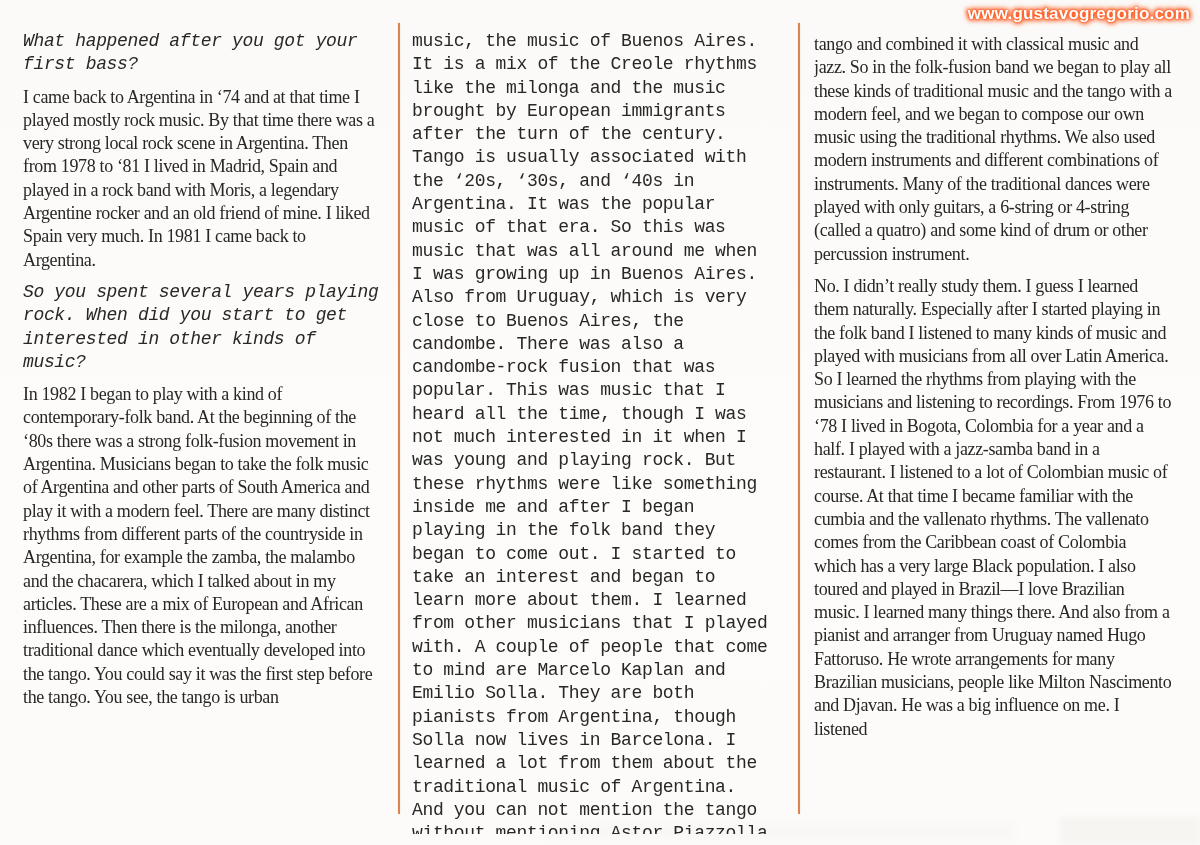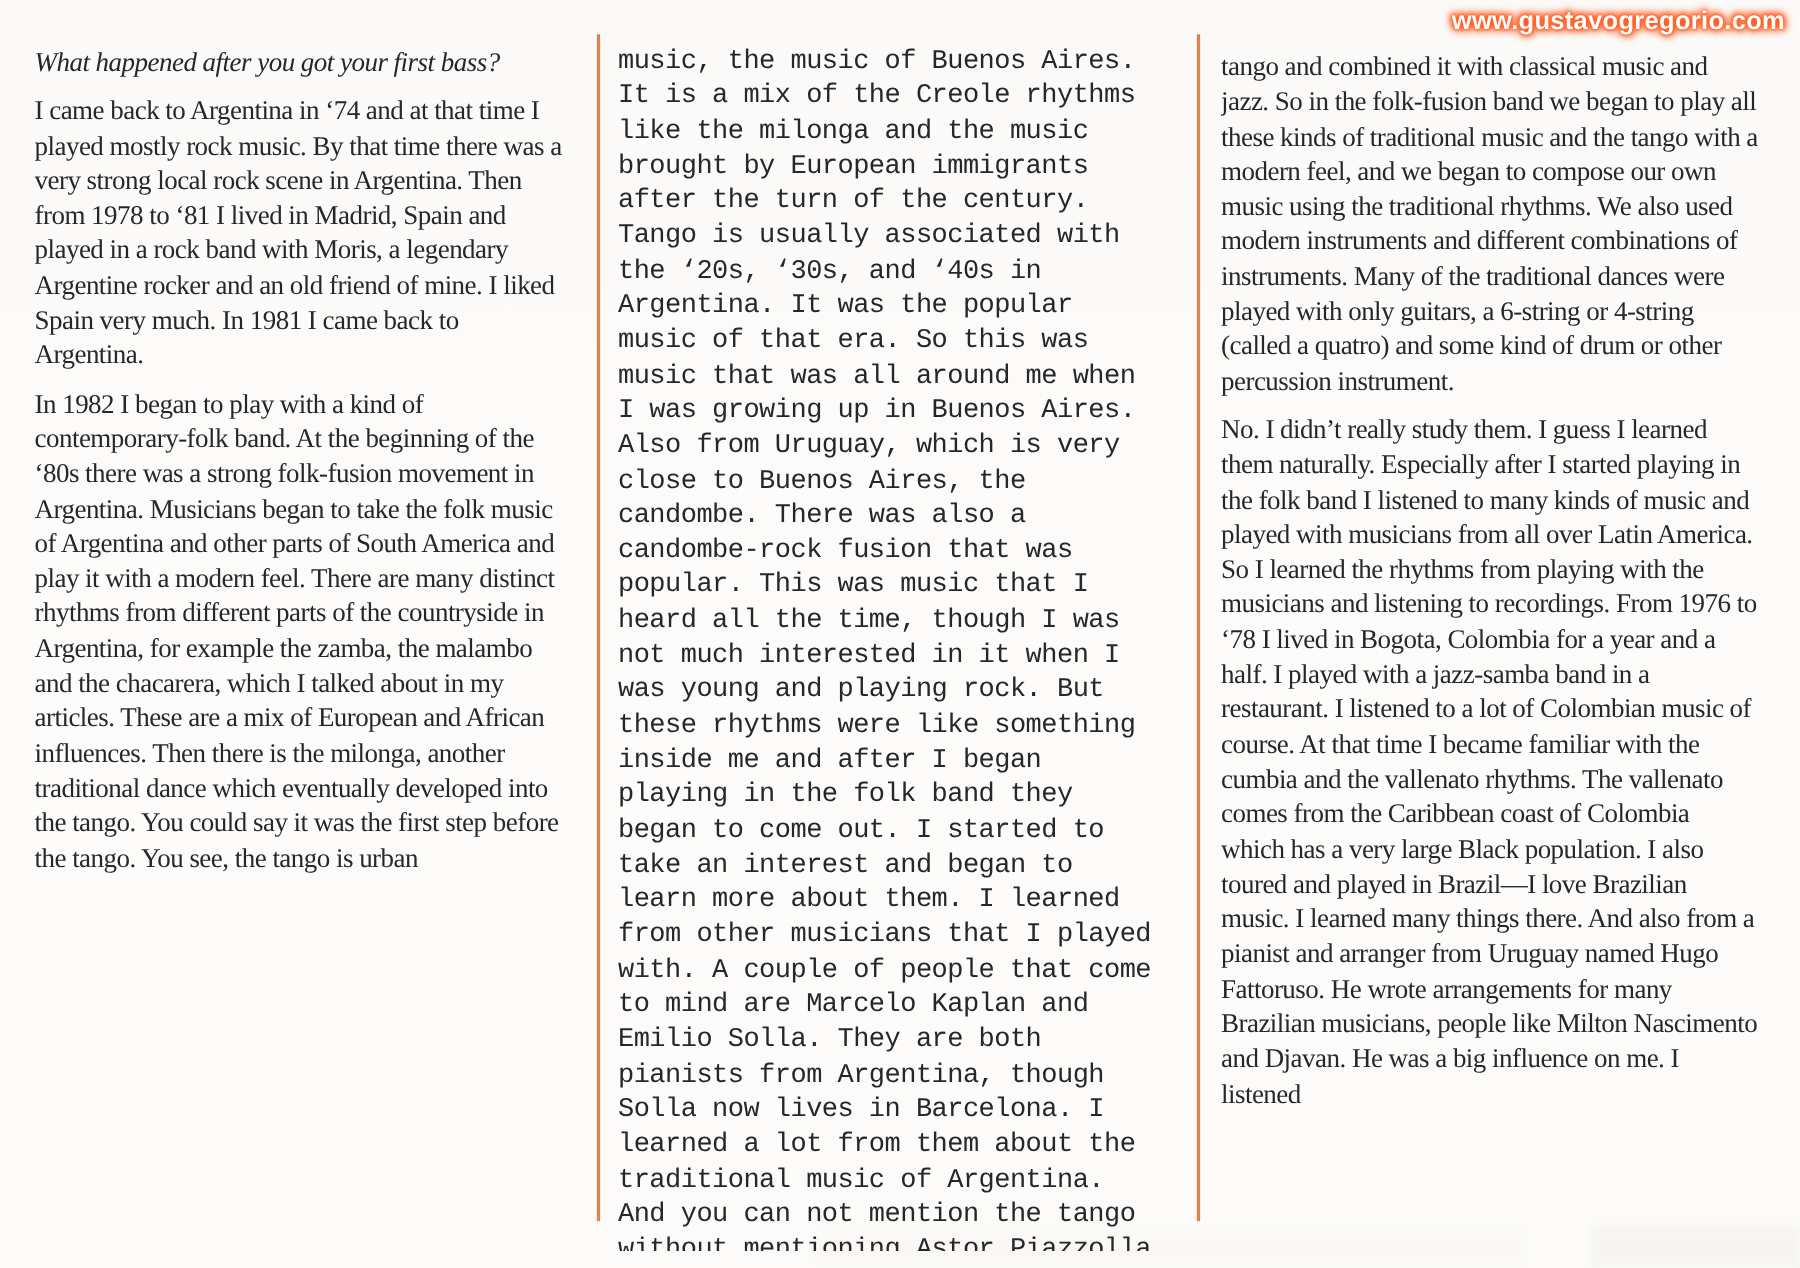--- a/index.html
+++ b/index.html
@@ -65,21 +65,21 @@
     color: var(--text-color);
     font-size: 18px;
     line-height: 23.3px;
     letter-spacing: -0.35px;
     text-align: left;
   }
   .column-1 { left: 23px; }
   .column-2 { left: 412px; font-family: Liberation Mono, monospace; }
   .column-3 { left: 814px; top: 33px; }
   .column p { margin: 0 0 9px 0; }
-  .column p.q { font-style: italic; }
+  .column p.q { font-style: italic; font-family: Liberation Mono, monospace; }
   .divider {
     position: absolute;
     top: 23px;
     width: 2px;
     height: 791px;
     background: var(--divider-color);
     box-shadow: 0 0 1px #eaa87e;
   }
   .divider-1 { left: 398px; }
   .divider-2 { left: 798px; }
@@ -90,20 +90,21 @@
 <div class="page">
 
   <div class="scan-shade-bottom-mid"></div>
   <div class="scan-shade-bottom-right"></div>
 
   <div class="watermark">www.gustavogregorio.com</div>
 
   <div class="column column-1">
       <p class="q">What happened after you got your first bass?</p>
       <p class="a">I came back to Argentina in ‘74 and at that time I played mostly rock music. By that time there was a very strong local rock scene in Argentina. Then from 1978 to ‘81 I lived in Madrid, Spain and played in a rock band with Moris, a legendary Argentine rocker and an old friend of mine. I liked Spain very much. In 1981 I came back to Argentina.</p>
+      <p class="q">So you spent several years playing rock. When did you start to get interested in other kinds of music?</p>
       <p class="a">In 1982 I began to play with a kind of contemporary-folk band. At the beginning of the ‘80s there was a strong folk-fusion movement in Argentina. Musicians began to take the folk music of Argentina and other parts of South America and play it with a modern feel. There are many distinct rhythms from different parts of the countryside in Argentina, for example the zamba, the malambo and the chacarera, which I talked about in my articles. These are a mix of European and African influences. Then there is the milonga, another traditional dance which eventually developed into the tango. You could say it was the first step before the tango. You see, the tango is urban</p>
     </div>
 
   <div class="divider divider-1"></div>
 
   <div class="column column-2">
       <p class="a">music, the music of Buenos Aires. It is a mix of the Creole rhythms like the milonga and the music brought by European immigrants after the turn of the century. Tango is usually associated with the ‘20s, ‘30s, and ‘40s in Argentina. It was the popular music of that era. So this was music that was all around me when I was growing up in Buenos Aires. Also from Uruguay, which is very close to Buenos Aires, the candombe. There was also a candombe-rock fusion that was popular. This was music that I heard all the time, though I was not much interested in it when I was young and playing rock. But these rhythms were like something inside me and after I began playing in the folk band they began to come out. I started to take an interest and began to learn more about them. I learned from other musicians that I played with. A couple of people that come to mind are Marcelo Kaplan and Emilio Solla. They are both pianists from Argentina, though Solla now lives in Barcelona. I learned a lot from them about the traditional music of Argentina. And you can not mention the tango without mentioning Astor Piazzolla , (Astor Piazzolla (1921–1992) an Argentine musician and composer famed for combining tango with classical music and jazz. He studied composition with Nadia Boulanger and played with classical musicians like Yoyo Ma and jazz players like Gerry Mulligan, who died just a few years ago. He was a very influential musician in Argentina. He took the</p>
     </div>
 
   <div class="divider divider-2"></div>

